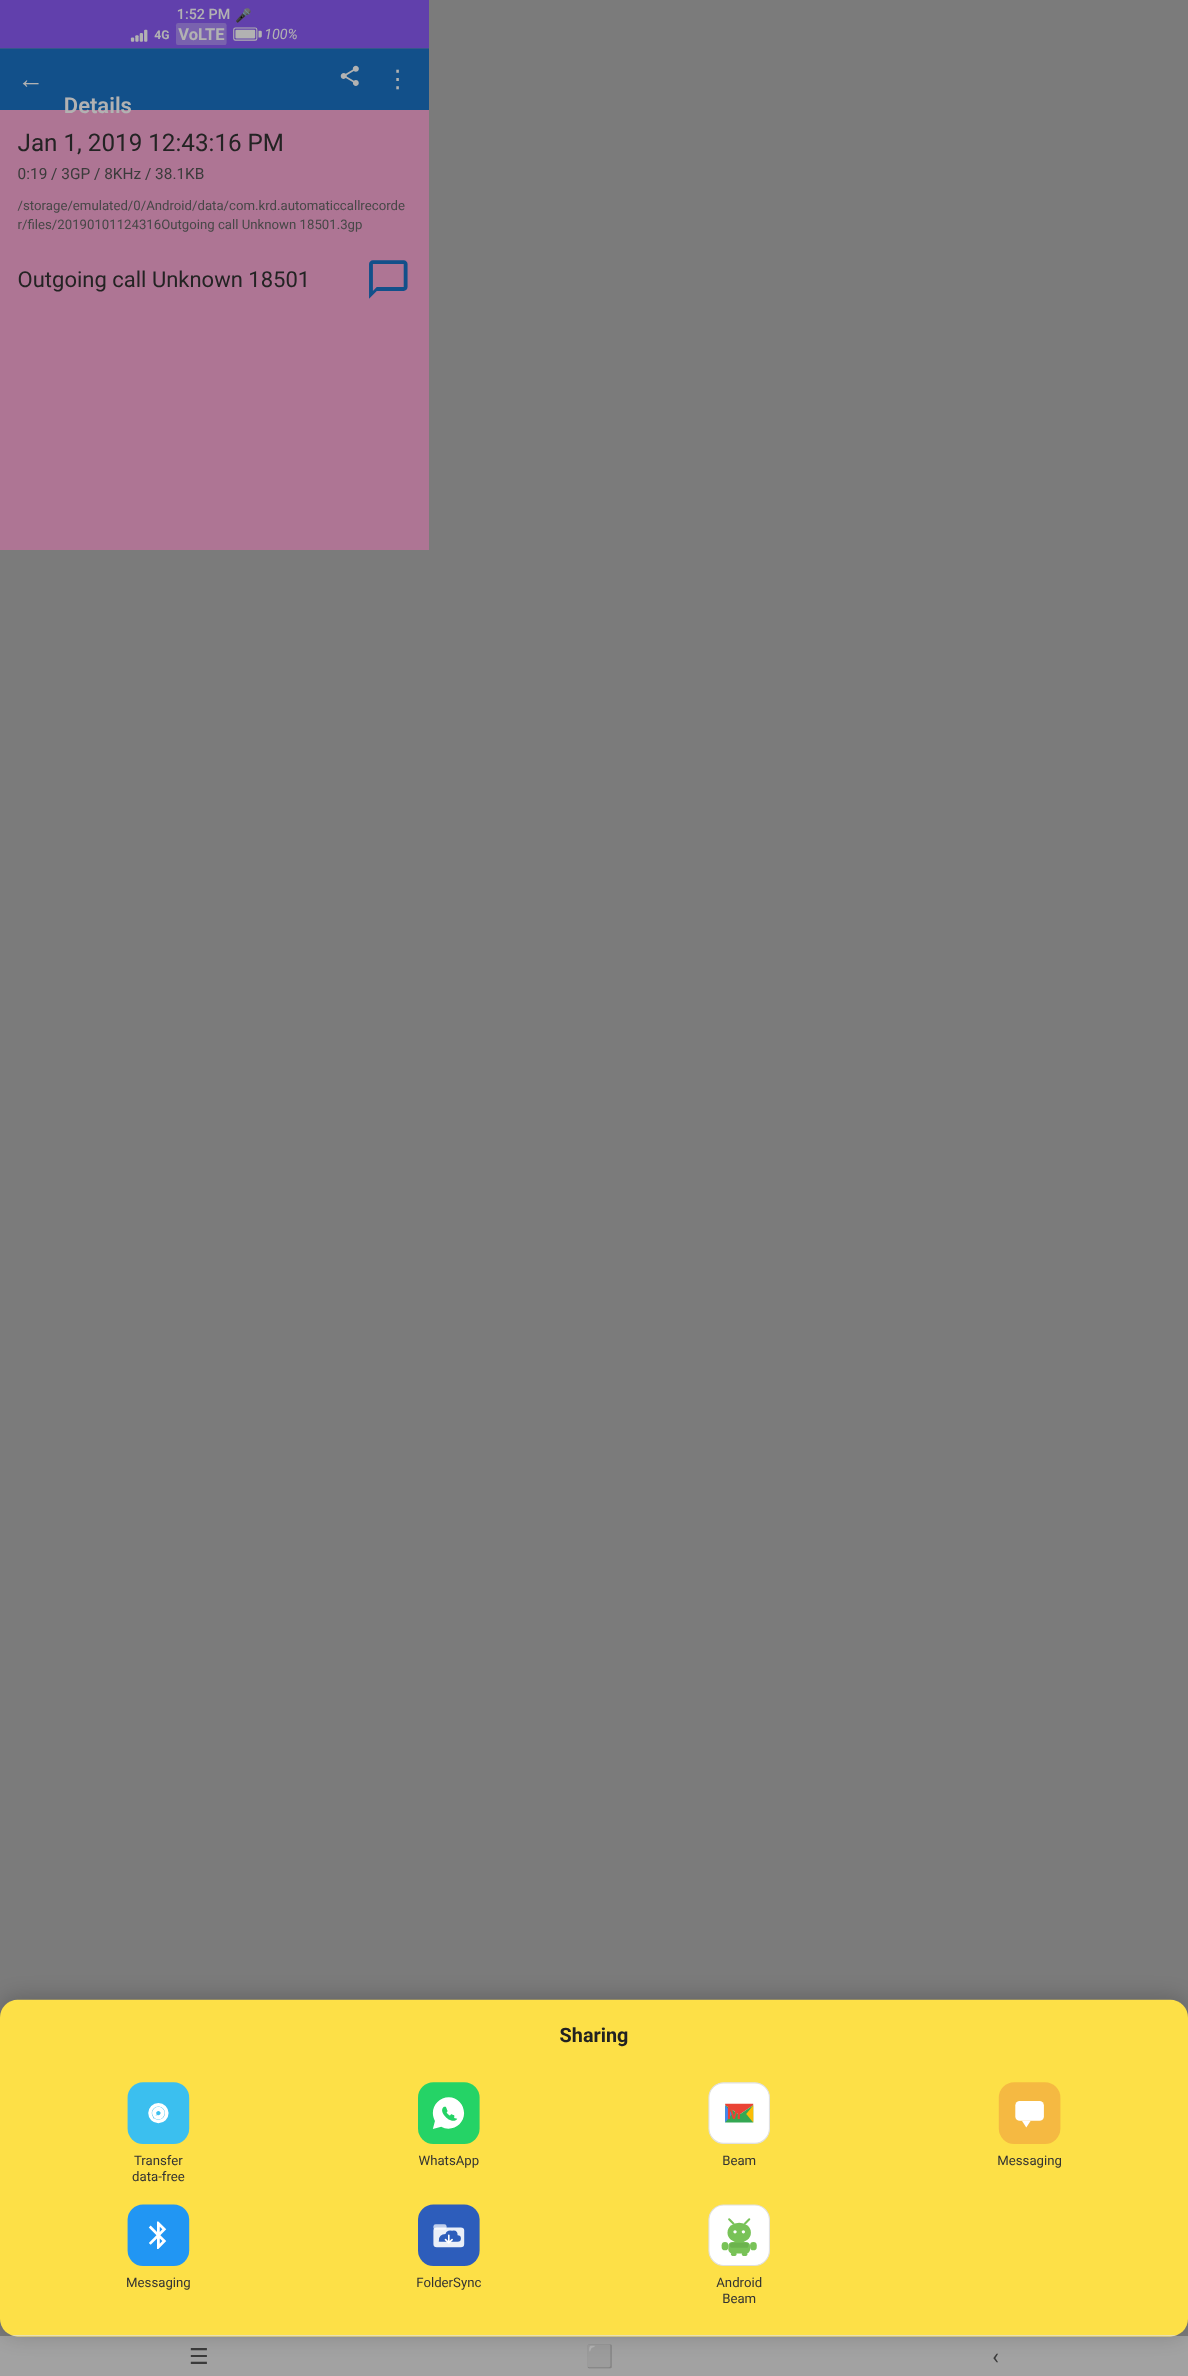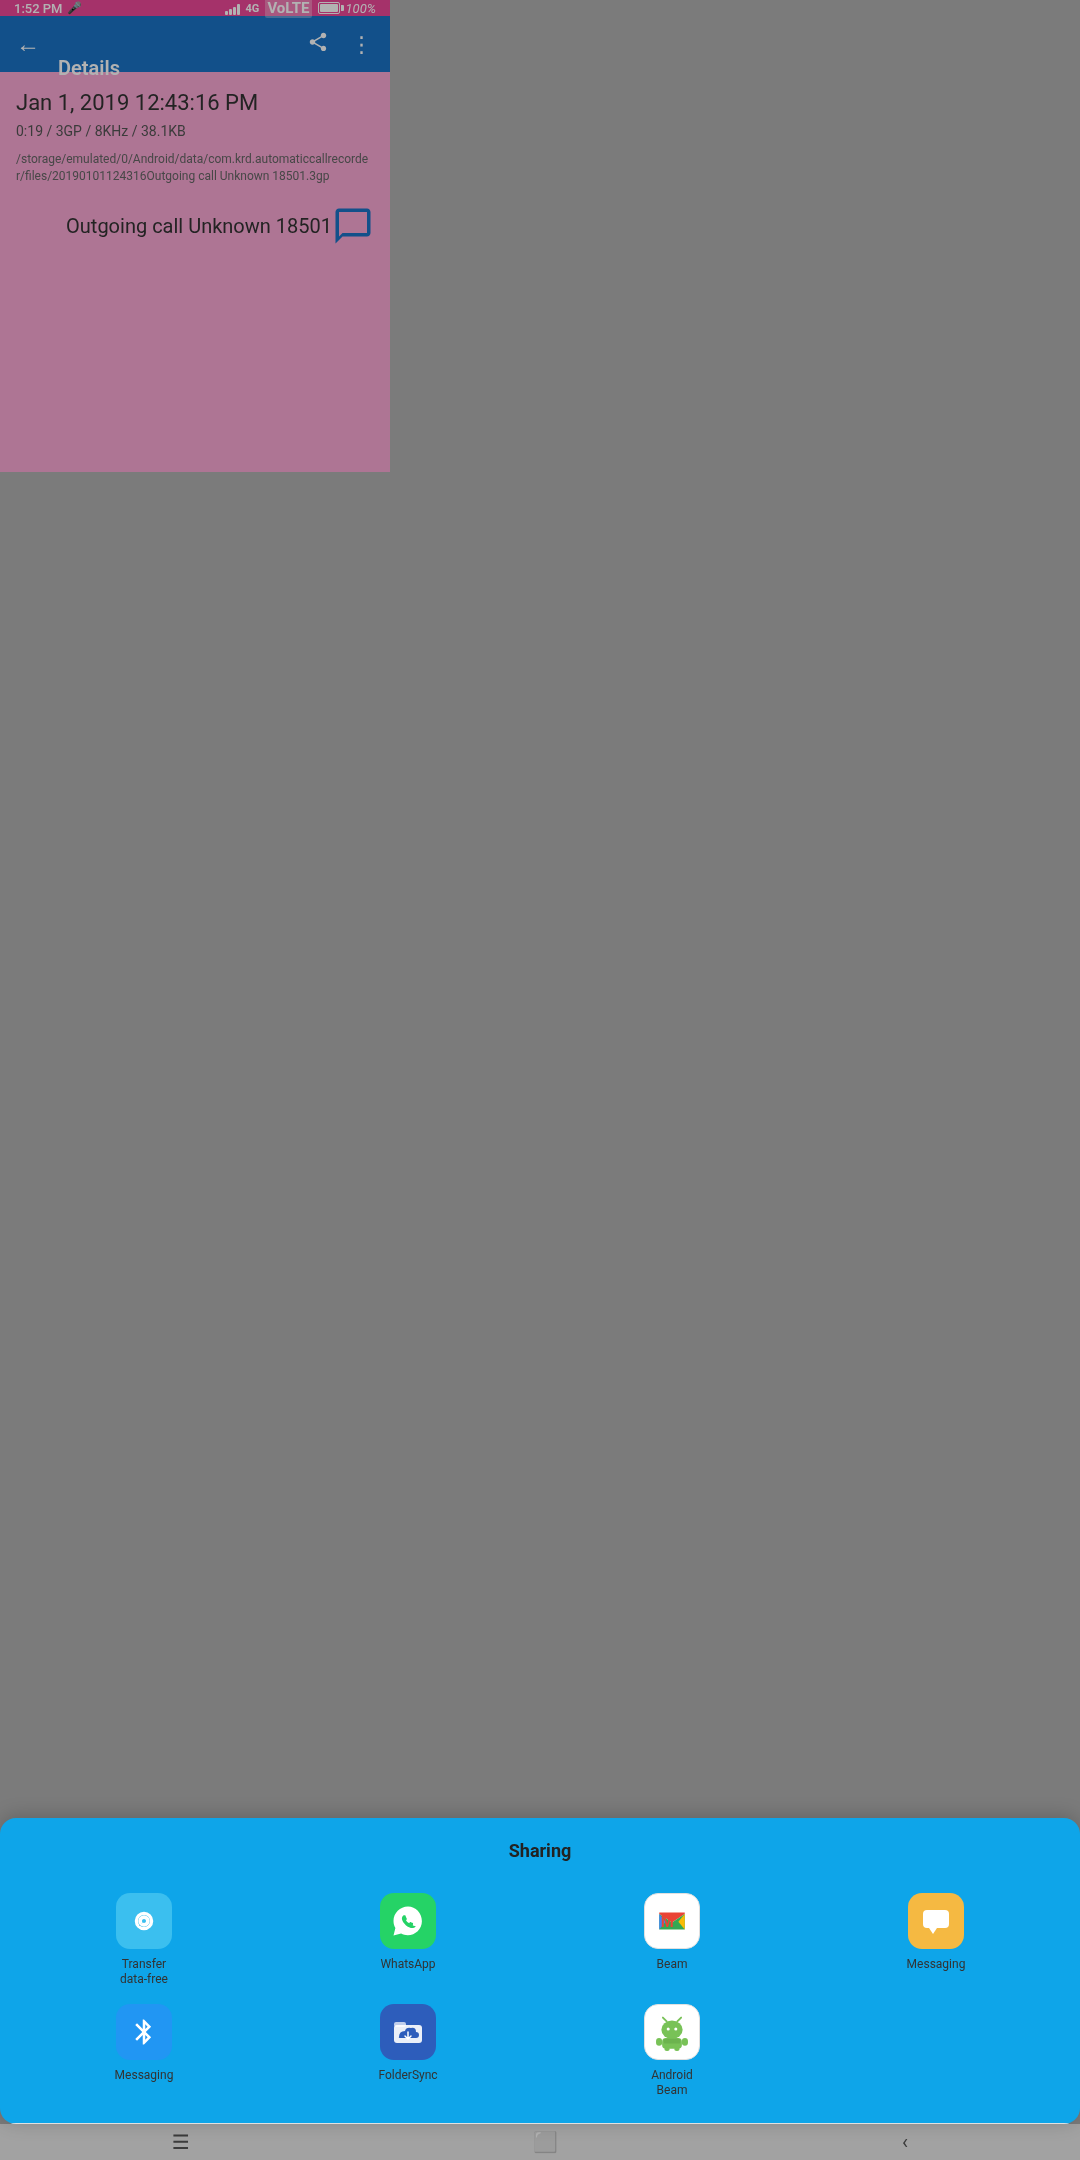--- a/index.html
+++ b/index.html
@@ -9,26 +9,27 @@
       width: 390px;
       min-height: 780px;
       background: #b0b0b0;
       font-family: 'Roboto', Arial, sans-serif;
       position: relative;
       overflow-x: hidden;
     }
 
     
     .status-bar {
-      background: #ec4899;
+      background: #8b5cf6;
       display: flex;
       justify-content: space-between;
       align-items: center;
       padding: 6px 14px;
-      height: 16px;
+      height: 44px;
+      flex-direction: column;
     }
     .status-bar-left {
       color: white;
       font-size: 13px;
       font-weight: 500;
       display: flex;
       align-items: center;
       gap: 5px;
     }
     .status-bar-right {
@@ -127,21 +128,21 @@
     .detail-path {
       font-size: 12px;
       color: #666;
       margin-bottom: 20px;
       word-break: break-all;
       line-height: 1.4;
     }
     .detail-call-row {
       display: flex;
       align-items: center;
-      justify-content: flex-end;
+      justify-content: space-between;
     }
     .detail-call-text {
       font-size: 20px;
       color: #333;
       font-weight: 400;
     }
     .message-icon {
       width: 42px;
       height: 42px;
       color: #1a73c6;
@@ -156,21 +157,21 @@
       background: rgba(0,0,0,0.3);
       z-index: 10;
     }
 
     
     .bottom-sheet {
       position: fixed;
       bottom: 36px;
       left: 0;
       width: 100%;
-      background: #0ea5e9;
+      background: #fde047;
       border-radius: 16px 16px 16px 16px;
       z-index: 20;
       overflow: hidden;
       box-shadow: 0 -2px 20px rgba(0,0,0,0.2);
     }
     .sharing-title {
       text-align: center;
       font-size: 18px;
       font-weight: 700;
       color: #222;

